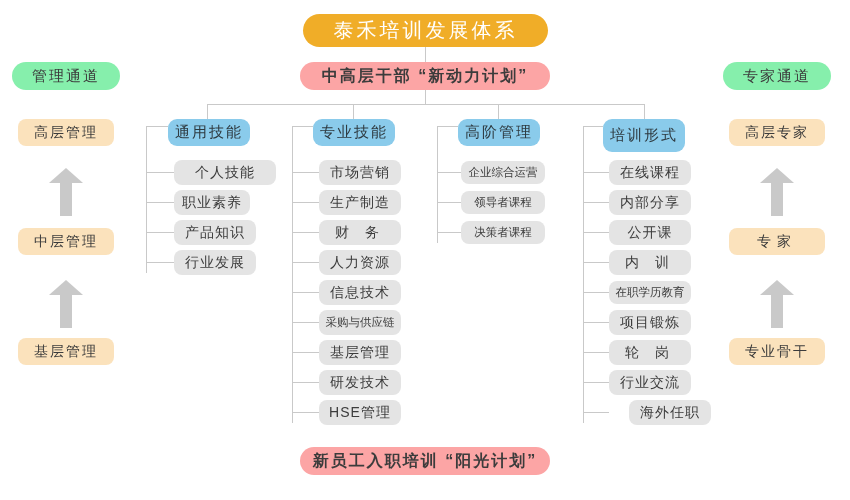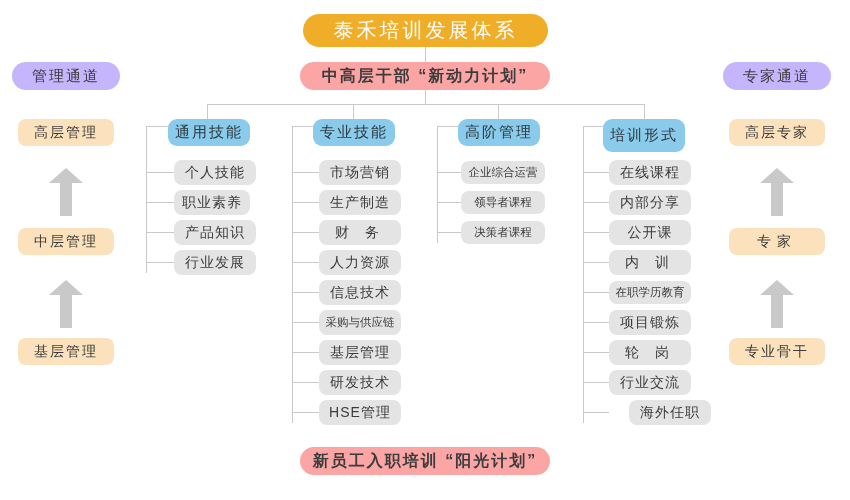--- a/index.html
+++ b/index.html
@@ -32,21 +32,21 @@
   }
   .pill-green{
     background:#fca5a5;
     color:#3c3c3c;
     font-size:16px;
     border-radius:16px;
     letter-spacing:2px;
     font-weight:bold;
   }
   .pill-green-sm{
-    background:#c4b5fd;
+    background:#86efac;
     color:#3c3c3c;
     font-size:15px;
     border-radius:14px;
     letter-spacing:2px;
   }
   .pill-tan{
     background:#FBE2BC;
     color:#3c3c3c;
     font-size:14px;
     border-radius:8px;
@@ -142,21 +142,21 @@
       <div class="shaft"></div>
   </div>
 
   <div class="pill pill-tan" style="left:729px;top:338px;width:96px;height:27px;">专业骨干</div>
 
   <div class="pill pill-blue" style="left:168px;top:119px;width:82px;height:27px;">通用技能</div>
   <div class="ln ln-v" style="left:146px;top:126px;height:147px;"></div>
   <div class="ln ln-h" style="left:146px;top:126px;width:22px;"></div>
 
   <div class="ln ln-h" style="left:146px;top:172px;width:28px;"></div>
-  <div class="pill pill-gray" style="left:174px;top:160px;width:82px;height:25px;">个人技能</div>
+  <div class="pill pill-gray" style="left:174px;top:160px;width:102px;height:25px;">个人技能</div>
 
   <div class="ln ln-h" style="left:146px;top:202px;width:28px;"></div>
   <div class="pill pill-gray" style="left:174px;top:190px;width:76px;height:25px;">职业素养</div>
 
   <div class="ln ln-h" style="left:146px;top:232px;width:28px;"></div>
   <div class="pill pill-gray" style="left:174px;top:220px;width:82px;height:25px;">产品知识</div>
 
   <div class="ln ln-h" style="left:146px;top:262px;width:28px;"></div>
   <div class="pill pill-gray" style="left:174px;top:250px;width:82px;height:25px;">行业发展</div>
 

